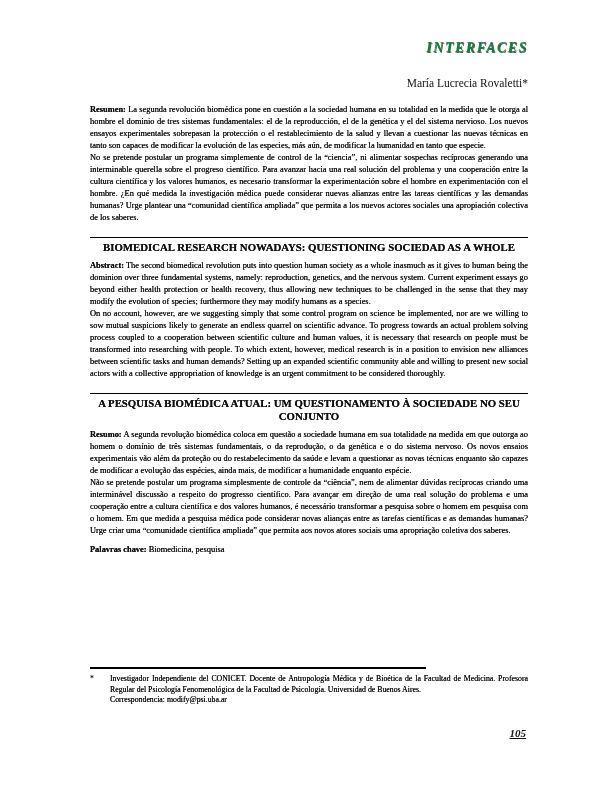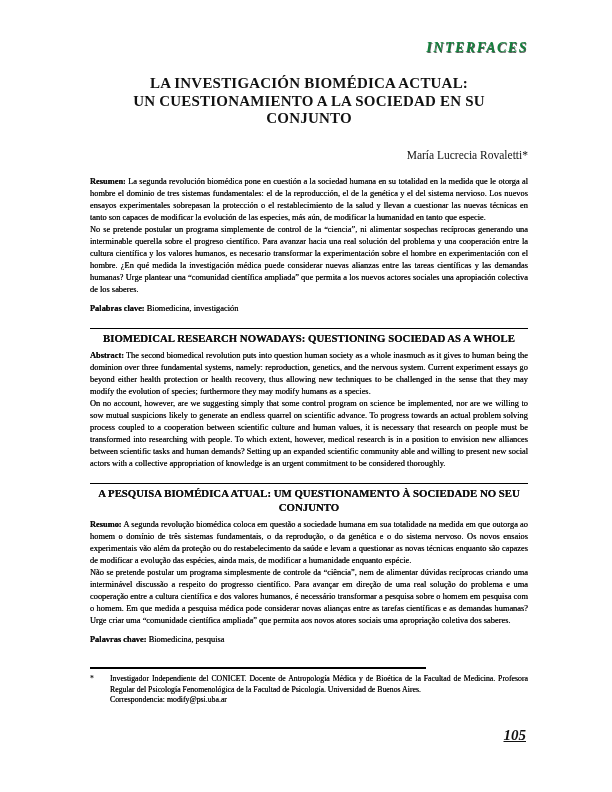--- a/index.html
+++ b/index.html
@@ -41,48 +41,40 @@
     position:absolute; left:90px; top:667px; width:438px;
     font-size:7.8px; line-height:10.5px;
   }
   .footnote-rule { width:336px; height:2px; background:#000; margin-bottom:5px; }
   .footnote-row { display:flex; }
   .footnote-marker { width:20px; font-weight:bold; }
   .footnote-body { flex:1; text-align:justify; text-shadow:0 0 0.3px currentColor; }
 
   .page-number {
     position:absolute; right:86px; top:727px;
-    font-weight:bold; font-style:italic; font-size:15px;text-decoration:underline;
+    font-weight:bold; font-style:italic; font-size:11px;text-decoration:underline;
   }
 </style>
 </head>
 <body>
 
 <div class="page">
   <div class="content">
 
     <div class="journal-name">INTERFACES</div>
 
-    <div class="title">
-      <div>LA INVESTIGACIÓN BIOMÉDICA ACTUAL:</div>
-      <div>UN CUESTIONAMIENTO A LA SOCIEDAD EN SU CONJUNTO</div>
-    </div>
 
     <div class="author">María Lucrecia Rovaletti*</div>
 
     <p class="body-text mt-first">
       <b>Resumen:</b>
       <span>La segunda revolución biomédica pone en cuestión a la sociedad humana en su totalidad en la medida que le otorga al hombre el dominio de tres sistemas fundamentales: el de la reproducción, el de la genética y el del sistema nervioso. Los nuevos ensayos experimentales sobrepasan la protección o el restablecimiento de la salud y llevan a cuestionar las nuevas técnicas en tanto son capaces de modificar la evolución de las especies, más aún, de modificar la humanidad en tanto que especie.</span>
     </p>
     <p class="body-text">
       <span>No se pretende postular un programa simplemente de control de la “ciencia”, ni alimentar sospechas recíprocas generando una interminable querella sobre el progreso científico. Para avanzar hacia una real solución del problema y una cooperación entre la cultura científica y los valores humanos, es necesario transformar la experimentación sobre el hombre en experimentación con el hombre. ¿En qué medida la investigación médica puede considerar nuevas alianzas entre las tareas científicas y las demandas humanas? Urge plantear una “comunidad científica ampliada” que permita a los nuevos actores sociales una apropiación colectiva de los saberes.</span>
-    </p>
-    <p class="body-text keywords">
-      <b>Palabras clave:</b>
-      <span>Biomedicina, investigación</span>
     </p>
 
     <div class="section-heading">BIOMEDICAL RESEARCH NOWADAYS: QUESTIONING SOCIEDAD AS A WHOLE</div>
     <p class="body-text after-heading">
       <b>Abstract:</b>
       <span>The second biomedical revolution puts into question human society as a whole inasmuch as it gives to human being the dominion over three fundamental systems, namely: reproduction, genetics, and the nervous system. Current experiment essays go beyond either health protection or health recovery, thus allowing new techniques to be challenged in the sense that they may modify the evolution of species; furthermore they may modify humans as a species.</span>
     </p>
     <p class="body-text">
       <span>On no account, however, are we suggesting simply that some control program on science be implemented, nor are we willing to sow mutual suspicions likely to generate an endless quarrel on scientific advance. To progress towards an actual problem solving process coupled to a cooperation between scientific culture and human values, it is necessary that research on people must be transformed into researching with people. To which extent, however, medical research is in a position to envision new alliances between scientific tasks and human demands? Setting up an expanded scientific community able and willing to present new social actors with a collective appropriation of knowledge is an urgent commitment to be considered thoroughly.</span>
     </p>

